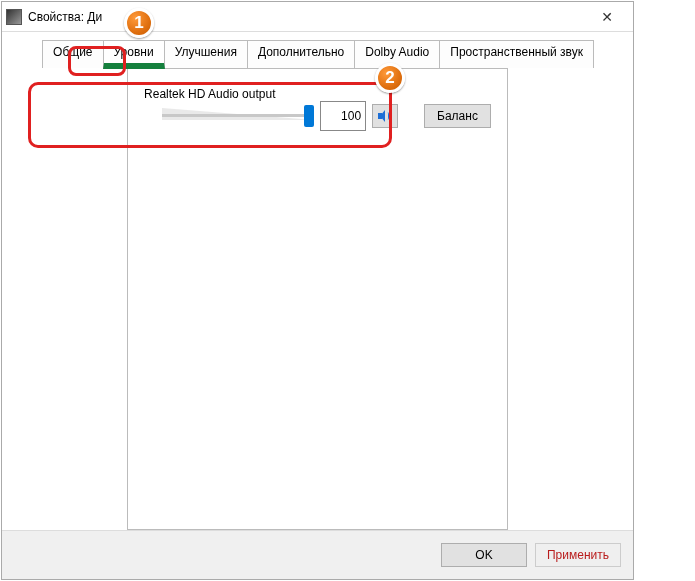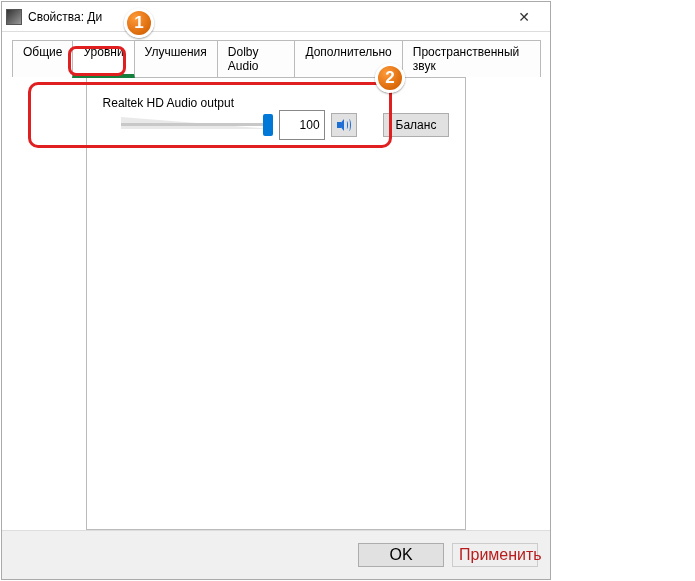--- a/index.html
+++ b/index.html
@@ -9,21 +9,21 @@
     font-family: 'Segoe UI', Tahoma, sans-serif;
     font-size: 12px;
     background: #fff;
     width: 695px;
     height: 581px;
     overflow: hidden;
     position: relative;
   }
   .window {
     border: 1px solid #aaa;
-    width: 550px;
+    width: 633px;
     height: 579px;
     margin: 1px;
     background: #fff;
     display: flex;
     flex-direction: column;
   }
   .titlebar {
     height: 30px;
     display: flex;
     align-items: center;
@@ -71,21 +71,21 @@
     border: 1px solid #bbb;
     border-bottom: none;
     background: #fdfdfd;
     margin-right: -1px;
     font-size: 12px;
     cursor: pointer;
     position: relative;
   }
   .tab.active {
     background: #fff;
-    border-bottom: 4px solid #15803d;
+    border-bottom: 6px solid #15803d;
     z-index: 3;
     margin-bottom: -1px;
   }
 
   .tab-panel {
     border: 1px solid #bbb;
     flex: 1;
     background: #fff;
     padding: 18px 16px;
     position: relative;
@@ -206,21 +206,21 @@
     gap: 8px;
     padding: 12px 12px;
     background: #f0f0f0;
     border-top: 1px solid #ddd;
   }
   .footer button {
     width: 86px;
     height: 24px;
     border: 1px solid #adadad;
     background: #e1e1e1;
-    font-size: 16px;
+    font-size: 12px;
     cursor: pointer;
   }
   .footer button:disabled {
     color: #b91c1c;
     border-color: #ccc;
     background: #efefef;
     cursor: default;
   }
 
   
@@ -267,22 +267,22 @@
       <span>✕</span>
     </div>
   </div>
 
   <div class="client-area">
 
     <div class="tabs-row">
       <div class="tab">Общие</div>
       <div class="tab active">Уровни</div>
       <div class="tab">Улучшения</div>
+      <div class="tab">Дополнительно</div>
       <div class="tab">Dolby Audio</div>
-      <div class="tab">Дополнительно</div>
       <div class="tab">Пространственный звук</div>
     </div>
 
     <div class="tab-panel">
       <div class="device-section">
         <div class="device-name">Realtek HD Audio output</div>
         <div class="control-row">
 
           <div class="slider-wrap">
             <div class="slider-wedge"></div>

